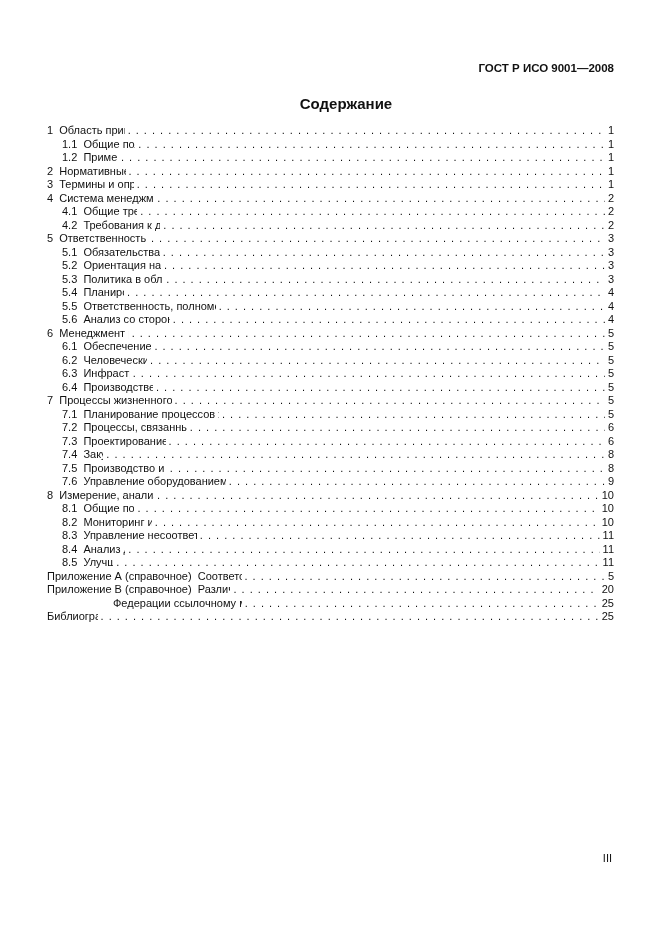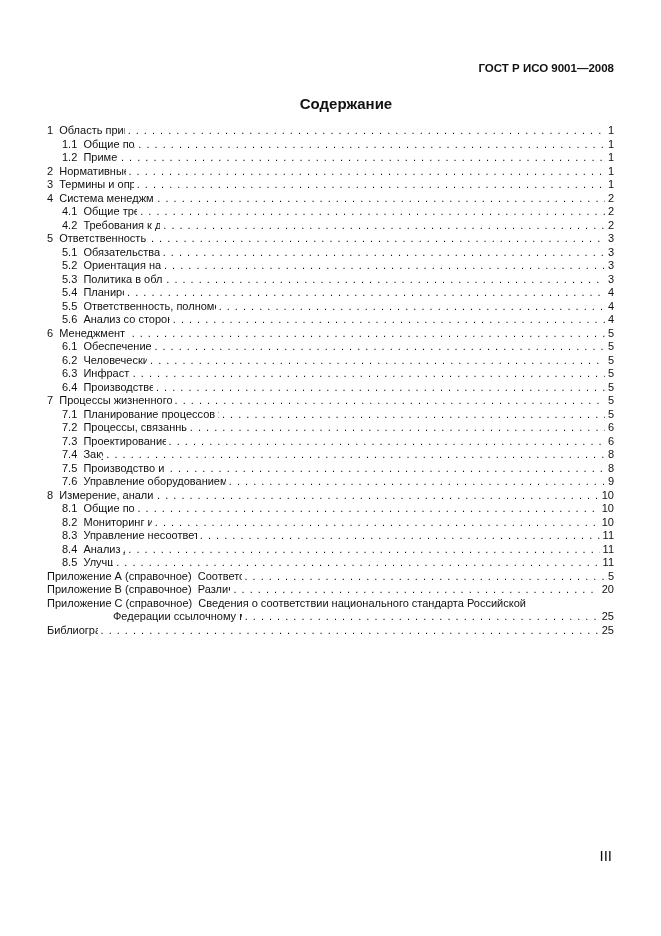--- a/index.html
+++ b/index.html
@@ -74,21 +74,21 @@
   }
   .ind-0 { padding-left: 0; }
   .ind-1 { padding-left: 15px; }
   .ind-2 { padding-left: 66px; }
   .doc-footer {
     position: absolute;
     bottom: 72px;
     left: 47px;
     right: 80px;
     text-align: right;
-    font-size: 15px;
+    font-size: 11px;
     margin-top: 28px;
   }
 </style>
 </head>
 <body>
 
 <div class="page">
 
   <div class="doc-header">ГОСТ Р ИСО 9001—2008</div>
 
@@ -263,24 +263,20 @@
       <div class="toc-row ind-0">
     <span class="label">Приложение А (справочное)  Соответствие ИСО 9001:2008 и ИСО 14001:2004</span>
     <span class="leader"></span>
     <span class="pagenum">5</span>
   </div>
       <div class="toc-row ind-0">
     <span class="label">Приложение В (справочное)  Различия ИСО 9001:2000 и ИСО 9001:2008</span>
     <span class="leader"></span>
     <span class="pagenum">20</span>
   </div>
-      <div class="toc-row ind-0 no-leader">
-    <span class="label">Приложение С (справочное)  Сведения о соответствии национального стандарта Российской</span>
-
-  </div>
       <div class="toc-row ind-2">
     <span class="label">Федерации ссылочному международному стандарту</span>
     <span class="leader"></span>
     <span class="pagenum">25</span>
   </div>
       <div class="toc-row ind-0">
     <span class="label">Библиография</span>
     <span class="leader"></span>
     <span class="pagenum">25</span>
   </div>

